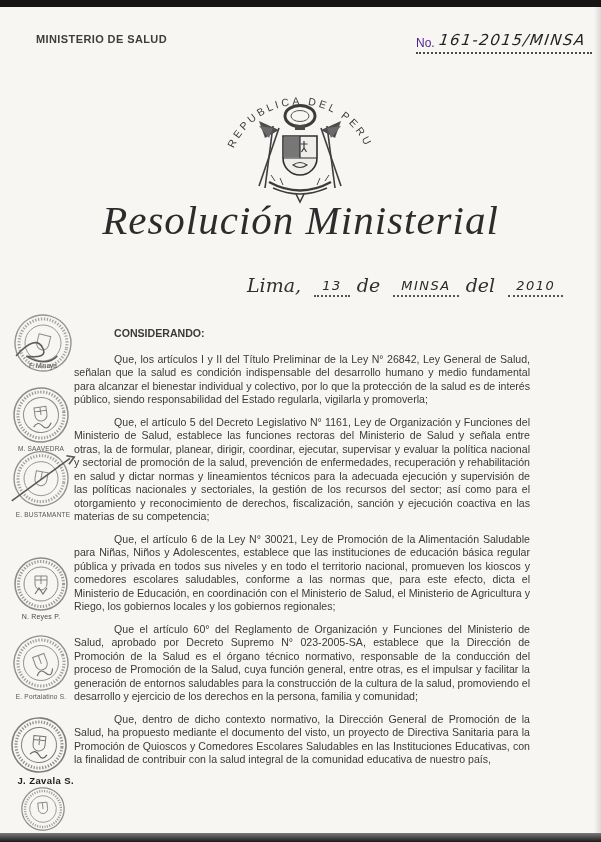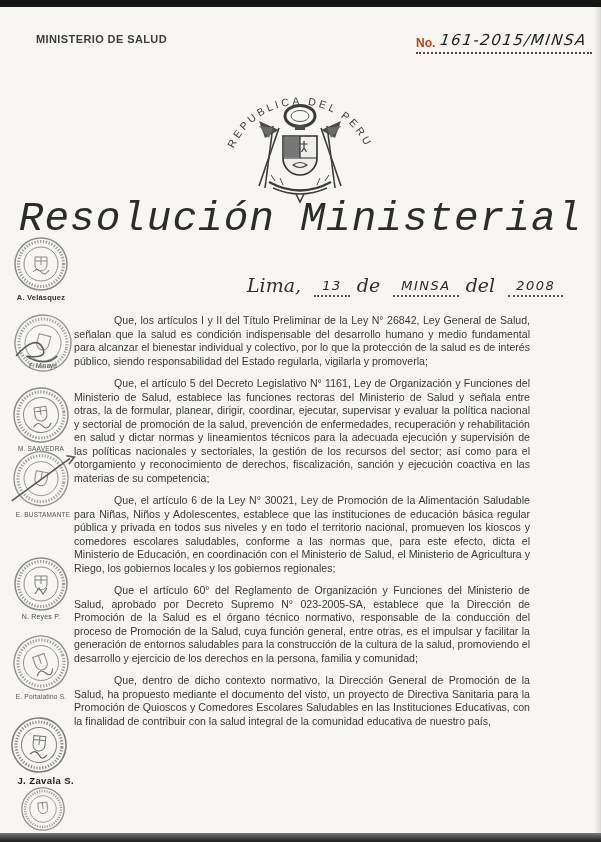--- a/index.html
+++ b/index.html
@@ -9,28 +9,28 @@
     font-family:"Liberation Sans",sans-serif;
     box-shadow:0 0 6px rgba(0,0,0,.5);
   }
   .bar-top{position:absolute;top:0;left:0;right:0;height:7px;background:#151515;}
   .bar-bottom{position:absolute;bottom:0;left:0;right:0;height:9px;background:linear-gradient(#7a7a7a,#1b1b1b);}
   .right-shade{position:absolute;top:7px;right:0;bottom:9px;width:7px;background:linear-gradient(to right,rgba(0,0,0,0),rgba(0,0,0,.12));}
 
   .ministry{position:absolute;left:36px;top:33px;font-size:11px;font-weight:bold;letter-spacing:.4px;color:#3d3d3d;}
 
   .docnum{position:absolute;left:416px;top:33px;white-space:nowrap;border-bottom:2px dotted #4a4a4a;padding:0 6px 1px 0;}
-  .no-label{font-size:12px;font-weight:bold;color:#c2410c;}
+  .no-label{font-size:12px;font-weight:normal;color:#4c1d95;}
   .no-value{display:inline-block;font-family:"DejaVu Sans",sans-serif;font-style:italic;font-weight:500;
     font-size:15px;letter-spacing:1.5px;color:#232323;transform:skewX(-8deg) translateY(-2px);}
 
   .emblem{position:absolute;left:203px;top:64px;}
 
   .main-title{position:absolute;left:0;top:196px;width:100%;text-align:center;
-    font-family:Liberation Mono, monospace;font-style:italic;font-weight:500;
+    font-family:Liberation Serif, serif;font-style:italic;font-weight:500;
     font-size:41px;color:#2c2c2c;letter-spacing:1px;}
 
   .dateline{position:absolute;left:246px;top:274px;width:350px;white-space:nowrap;
     font-family:"DejaVu Serif",serif;font-style:italic;font-size:19px;color:#2f2f2f;}
   .dateline .script{padding:0 1px;}
   .hand{font-family:"DejaVu Sans",sans-serif;font-style:italic;font-size:13px;
     letter-spacing:1.5px;color:#2a2a2a;margin-left:6px;}
   .dots{border-bottom:2px dotted #555;padding:0 8px 2px;display:inline-block;transform:translateY(-2px);}
 
   .body-text{position:absolute;left:74px;top:314px;width:456px;
@@ -105,41 +105,32 @@
   </div>
 
   <div class="main-title">Resolución Ministerial</div>
 
   <div class="dateline">
     <span class="script">Lima,</span>
     <span class="hand dots">13</span>
     <span class="script">de</span>
     <span class="hand dots">MINSA</span>
     <span class="script">del</span>
-    <span class="hand dots">2008</span>
+    <span class="hand dots">2010</span>
   </div>
 
   <div class="body-text">
+    <p class="considerando">CONSIDERANDO:</p>
     <p>Que, los artículos I y II del Título Preliminar de la Ley N° 26842, Ley General de Salud, señalan que la salud es condición indispensable del desarrollo humano y medio fundamental para alcanzar el bienestar individual y colectivo, por lo que la protección de la salud es de interés público, siendo responsabilidad del Estado regularla, vigilarla y promoverla;</p>
     <p>Que, el artículo 5 del Decreto Legislativo N° 1161, Ley de Organización y Funciones del Ministerio de Salud, establece las funciones rectoras del Ministerio de Salud y señala entre otras, la de formular, planear, dirigir, coordinar, ejecutar, supervisar y evaluar la  política nacional y sectorial de promoción de la salud, prevención de enfermedades, recuperación y rehabilitación en salud y dictar normas y lineamientos técnicos para la adecuada ejecución y supervisión de las políticas nacionales y sectoriales, la gestión de los recursos del sector; así como para el otorgamiento y reconocimiento de derechos, fiscalización, sanción y ejecución coactiva en las materias de su competencia;</p>
     <p>Que, el artículo 6 de la Ley N° 30021, Ley de Promoción de la Alimentación Saludable para Niñas, Niños y Adolescentes, establece que las instituciones de educación básica regular pública y privada en todos sus niveles y en todo el territorio nacional, promueven los kioscos y comedores escolares saludables, conforme a las normas que, para este efecto, dicta el Ministerio de Educación, en coordinación con el Ministerio de Salud, el Ministerio de Agricultura y Riego, los gobiernos locales y los gobiernos regionales;</p>
     <p>Que el artículo 60° del Reglamento de Organización y Funciones del Ministerio de Salud, aprobado por Decreto Supremo N° 023-2005-SA, establece que la Dirección de Promoción de la Salud es el órgano técnico normativo, responsable de la conducción del proceso de Promoción de la Salud, cuya función general, entre otras, es el impulsar y facilitar la generación de entornos saludables para la construcción de la cultura de la salud, promoviendo el desarrollo y ejercicio de los derechos en la persona, familia y comunidad;</p>
     <p>Que, dentro de dicho contexto normativo, la Dirección General de Promoción de la Salud, ha propuesto mediante el documento del visto, un proyecto de Directiva Sanitaria para la Promoción de Quioscos y Comedores Escolares Saludables en las Instituciones Educativas, con la finalidad de contribuir con la salud integral de la comunidad educativa de nuestro país,</p>
   </div>
 
-  <div class="stamp" style="left:6px;top:236px;">
-    <svg width="56" height="56" viewBox="0 0 56 56">
-      <circle cx="28" cy="28" r="26" fill="none" stroke="#8c8c8c" stroke-width="1.5"></circle>
-      <circle cx="28" cy="28" r="22.5" fill="none" stroke="#9a9a9a" stroke-width="3" stroke-dasharray="1.3,1.6"></circle>
-      <circle cx="28" cy="28" r="17" fill="none" stroke="#8c8c8c" stroke-width="1"></circle>
-      <path d="M22 21 h12 v8 a6 6 0 0 1 -12 0 z M28 21 v8 M22 25 h12" fill="none" stroke="#8a8a8a" stroke-width="1"></path>
-      <path d="M20 36 q4 -5 8 0 t8 -2" fill="none" stroke="#777" stroke-width="1"></path>
-    </svg>
-    <div class="stamp-label lbl-dark">A. Velásquez</div>
-  </div>
 
   <div class="stamp" style="left:8px;top:312px;">
     <svg width="62" height="62" viewBox="0 0 62 62" style="transform:rotate(14deg);">
       <circle cx="31" cy="31" r="28" fill="none" stroke="#949494" stroke-width="1.4"></circle>
       <circle cx="31" cy="31" r="24" fill="none" stroke="#a2a2a2" stroke-width="3" stroke-dasharray="1.3,1.6"></circle>
       <circle cx="31" cy="31" r="18" fill="none" stroke="#949494" stroke-width=".9"></circle>
       <path d="M25 23 h12 v9 a6 6 0 0 1 -12 0 z" fill="none" stroke="#8f8f8f" stroke-width="1"></path>
       <path d="M8 50 q14 -26 24 -14 q8 9 -14 12 q22 6 30 -8" fill="none" stroke="#5d5d5d" stroke-width="1.6"></path>
     </svg>
     <div class="lbl-over">F. Minaya</div>

